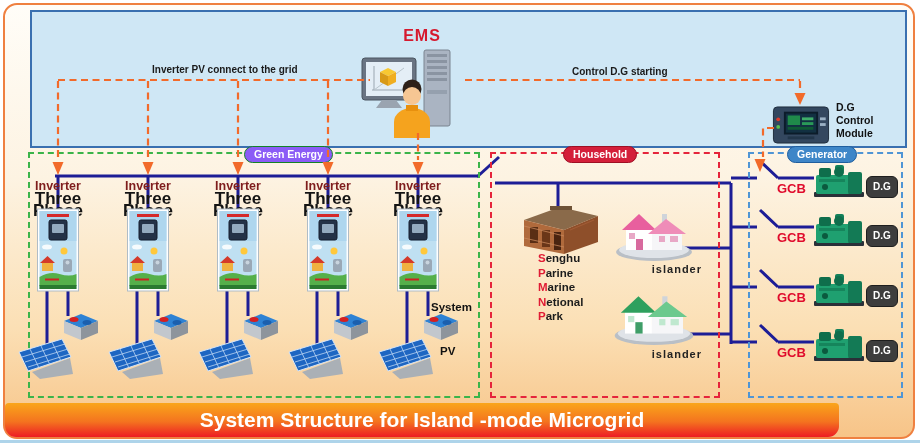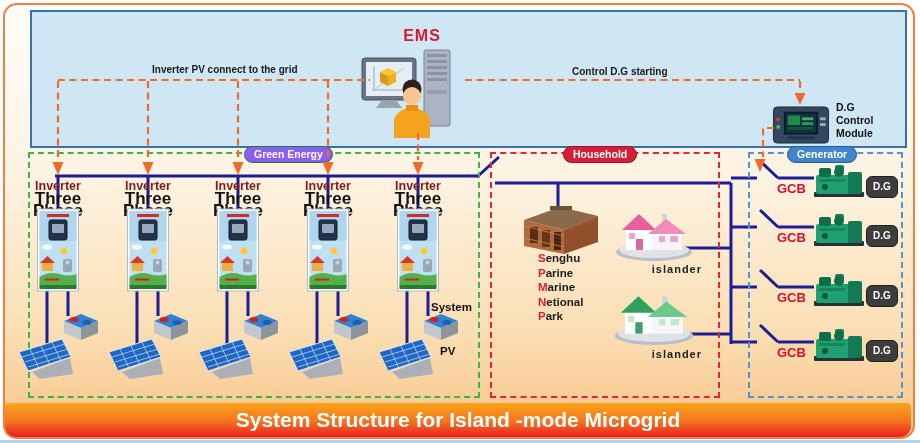--- a/index.html
+++ b/index.html
@@ -35,21 +35,21 @@
   #pv-label{position:absolute;left:440px;top:345px;font-size:11.5px;font-weight:bold;color:#111;}
   #park-text{position:absolute;left:538px;top:251px;font-size:11.5px;font-weight:bold;line-height:14.5px;color:#1c1c1c;}
   #park-text .fl{color:#e01b34;}
   .islander{position:absolute;width:96px;text-align:right;font-size:11px;font-weight:bold;color:#222;letter-spacing:1px;}
   #islander-1{left:606px;top:263px;}
   #islander-2{left:606px;top:348px;}
   .gcb-label{position:absolute;left:777px;width:38px;font-size:13px;font-weight:bold;color:#e00b2c;}
   .gen-img{position:absolute;left:813px;}
   .dg-badge{position:absolute;left:866px;width:30px;height:20px;background:#3d3d3d;border:1px solid #1e1e1e;border-radius:6px;
             color:#fff;font-size:10px;font-weight:bold;text-align:center;line-height:20px;}
-  #title-bar{position:absolute;left:5px;top:403px;width:906px;height:34px;border-radius:4px 4px 11px 11px;
+  #title-bar{position:absolute;left:5px;top:403px;width:834px;height:34px;border-radius:4px 4px 11px 11px;
              background:linear-gradient(180deg,#faa61a 0%,#f4731f 55%,#ed1c24 100%);
              color:#fff;font-size:21px;font-weight:bold;text-align:center;line-height:34px;}
 </style>
 </head>
 <body>
 
 <div id="canvas">
   <div id="frame"></div>
   <div id="ems-box"></div>
 

